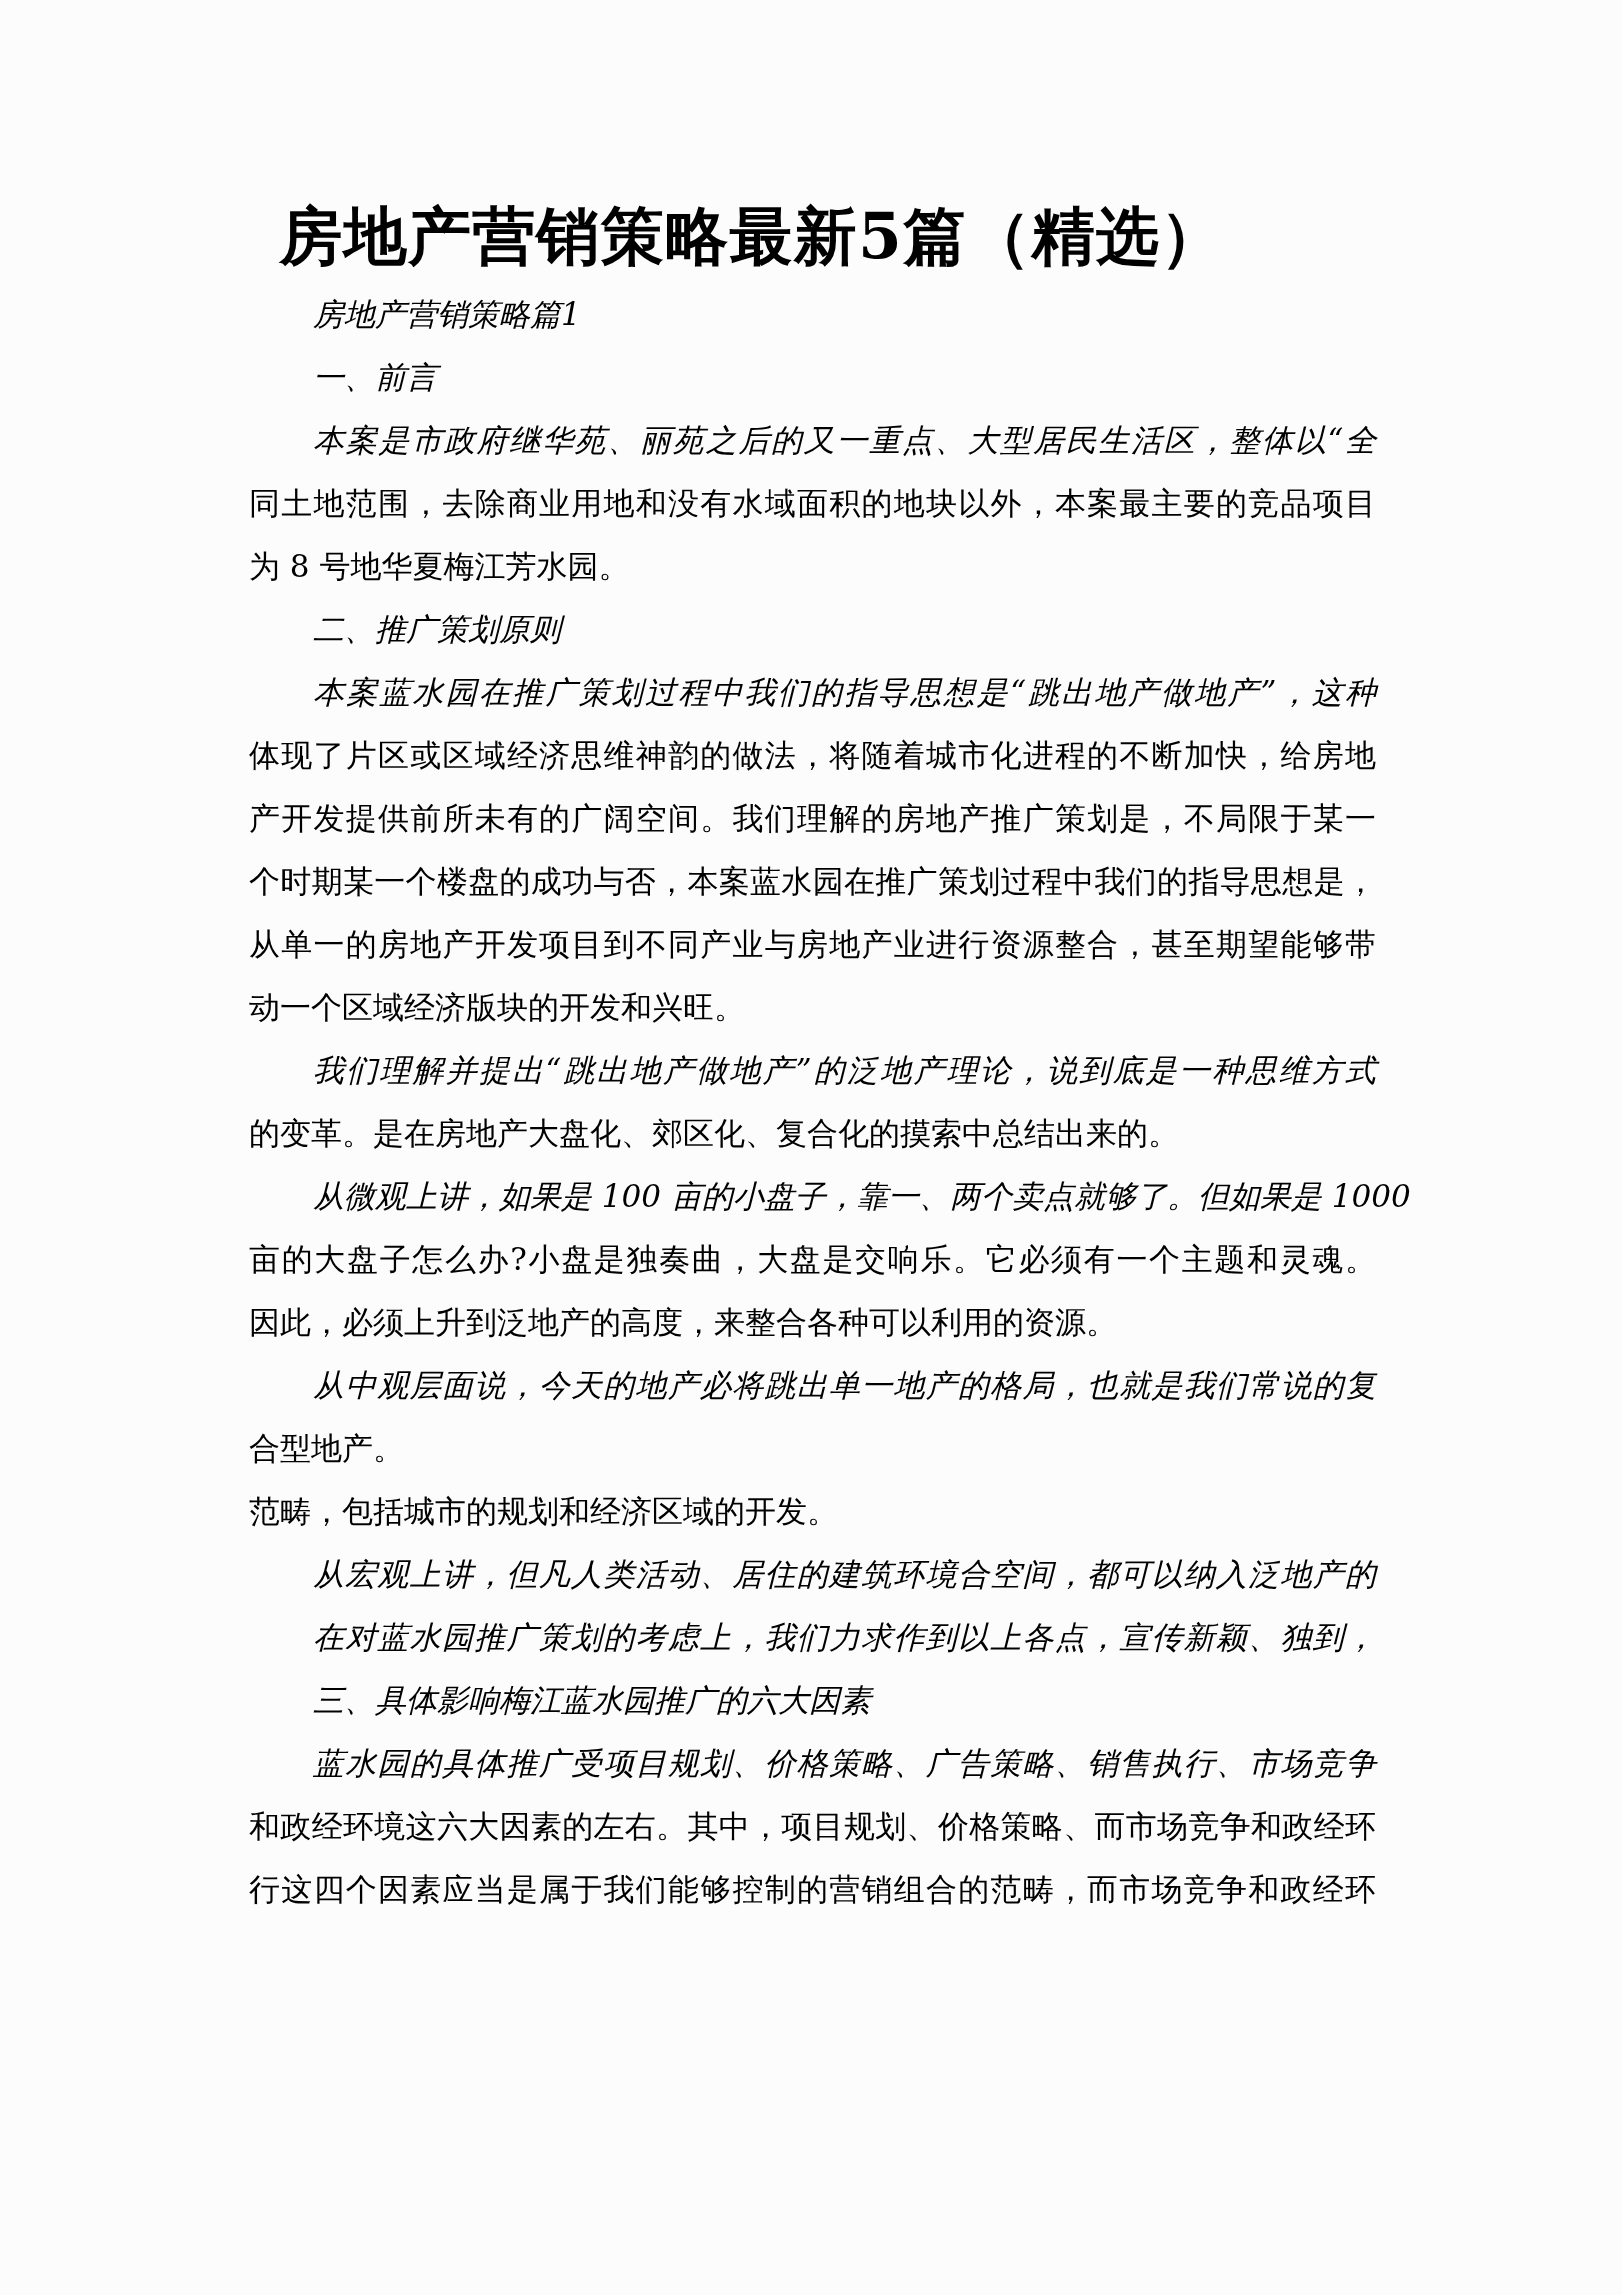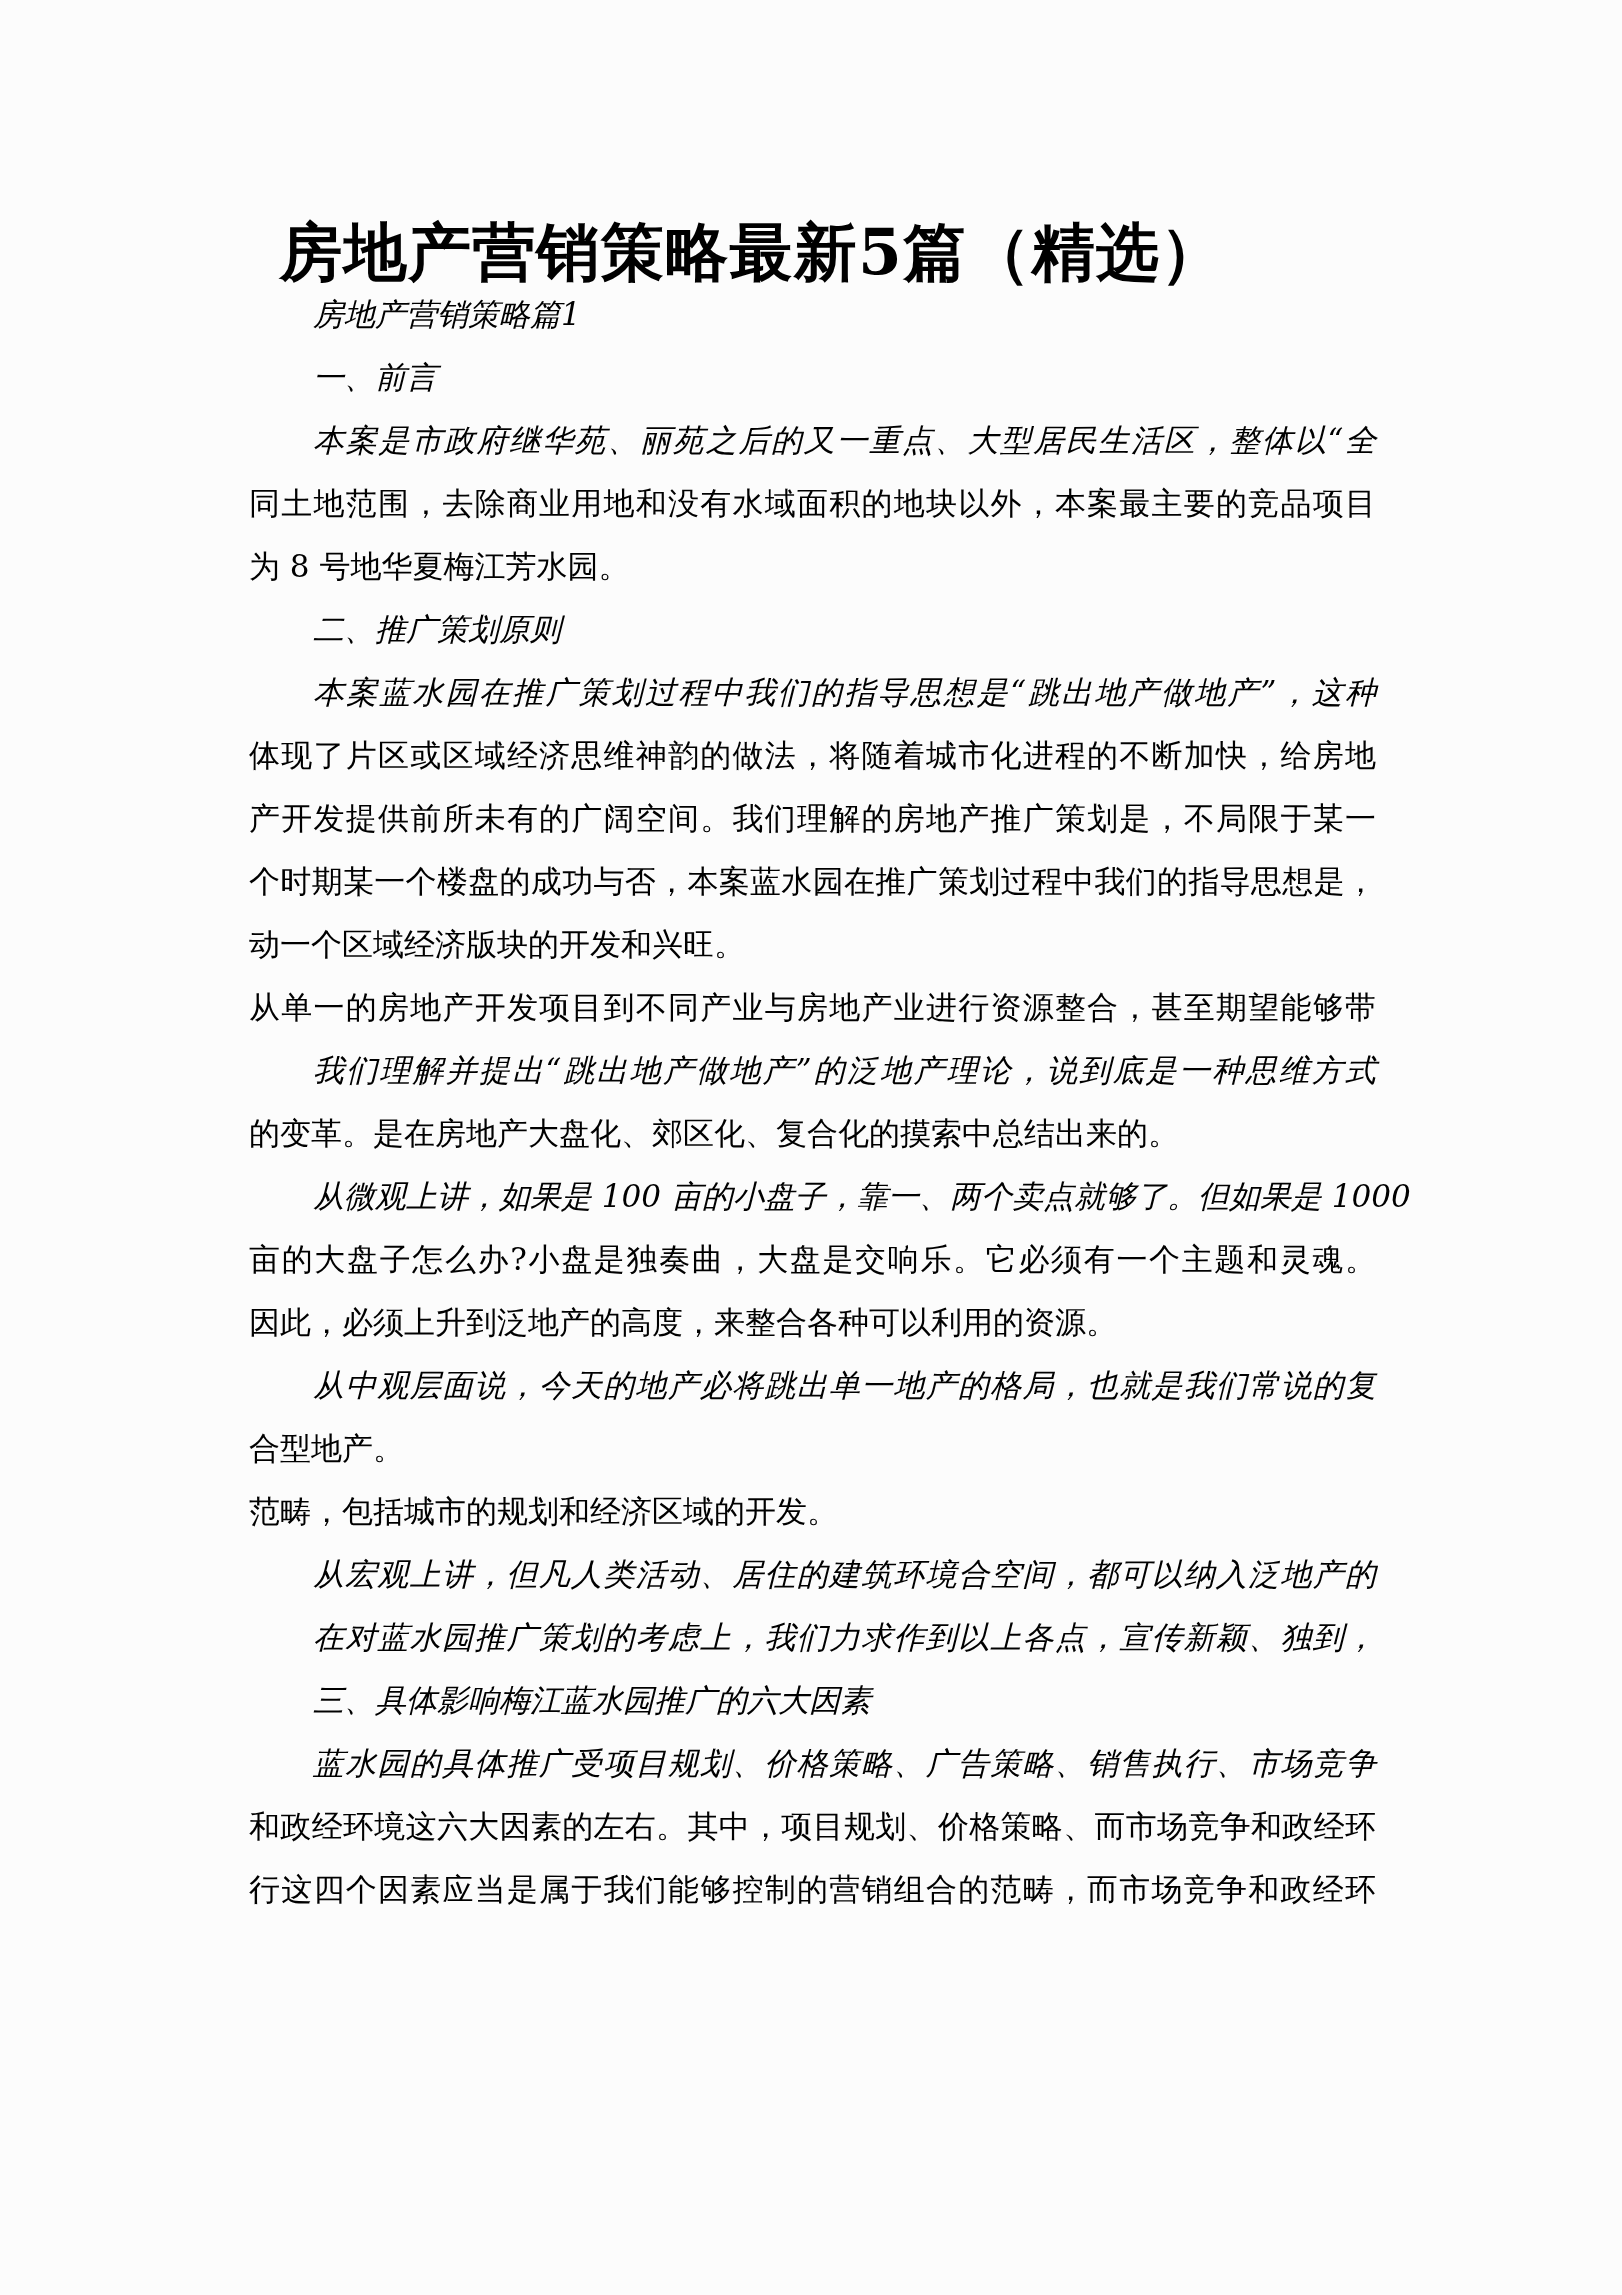--- a/index.html
+++ b/index.html
@@ -19,21 +19,21 @@
     position: absolute;
     left: 0; top: 0;
     width: 1623px;
     height: 2295px;
     background: #fcfcfc;
   }
   .doc-title {
     position: absolute;
     left: 0;
     width: 1504px;
-    top: 212px;
+    top: 196px;
     height: 81px;
     line-height: 81px;
     text-align: center;
     font-size: 63px;
     font-weight: bold;
     letter-spacing: 1.3px;
     white-space: nowrap;
     padding-left: 0px;
   }
   .body {
@@ -82,22 +82,22 @@
       <div class="line last">为 8 号地华夏梅江芳水园。</div>
     </div>
 
     <div class="line indent heading">二、推广策划原则</div>
 
     <div>
       <div class="line indent">本案蓝水园在推广策划过程中我们的指导思想是“跳出地产做地产”，这种</div>
       <div class="line">体现了片区或区域经济思维神韵的做法，将随着城市化进程的不断加快，给房地</div>
       <div class="line">产开发提供前所未有的广阔空间。我们理解的房地产推广策划是，不局限于某一</div>
       <div class="line">个时期某一个楼盘的成功与否，本案蓝水园在推广策划过程中我们的指导思想是，</div>
+      <div class="line">从单一的房地产开发项目到不同产业与房地产业进行资源整合，甚至期望能够带</div>
       <div class="line last">动一个区域经济版块的开发和兴旺。</div>
-      <div class="line">从单一的房地产开发项目到不同产业与房地产业进行资源整合，甚至期望能够带</div>
     </div>
 
     <div>
       <div class="line indent">我们理解并提出“跳出地产做地产”的泛地产理论，说到底是一种思维方式</div>
       <div class="line last">的变革。是在房地产大盘化、郊区化、复合化的摸索中总结出来的。</div>
     </div>
 
     <div>
       <div class="line indent">从微观上讲，如果是 100 亩的小盘子，靠一、两个卖点就够了。但如果是 1000</div>
       <div class="line">亩的大盘子怎么办?小盘是独奏曲，大盘是交响乐。它必须有一个主题和灵魂。</div>

